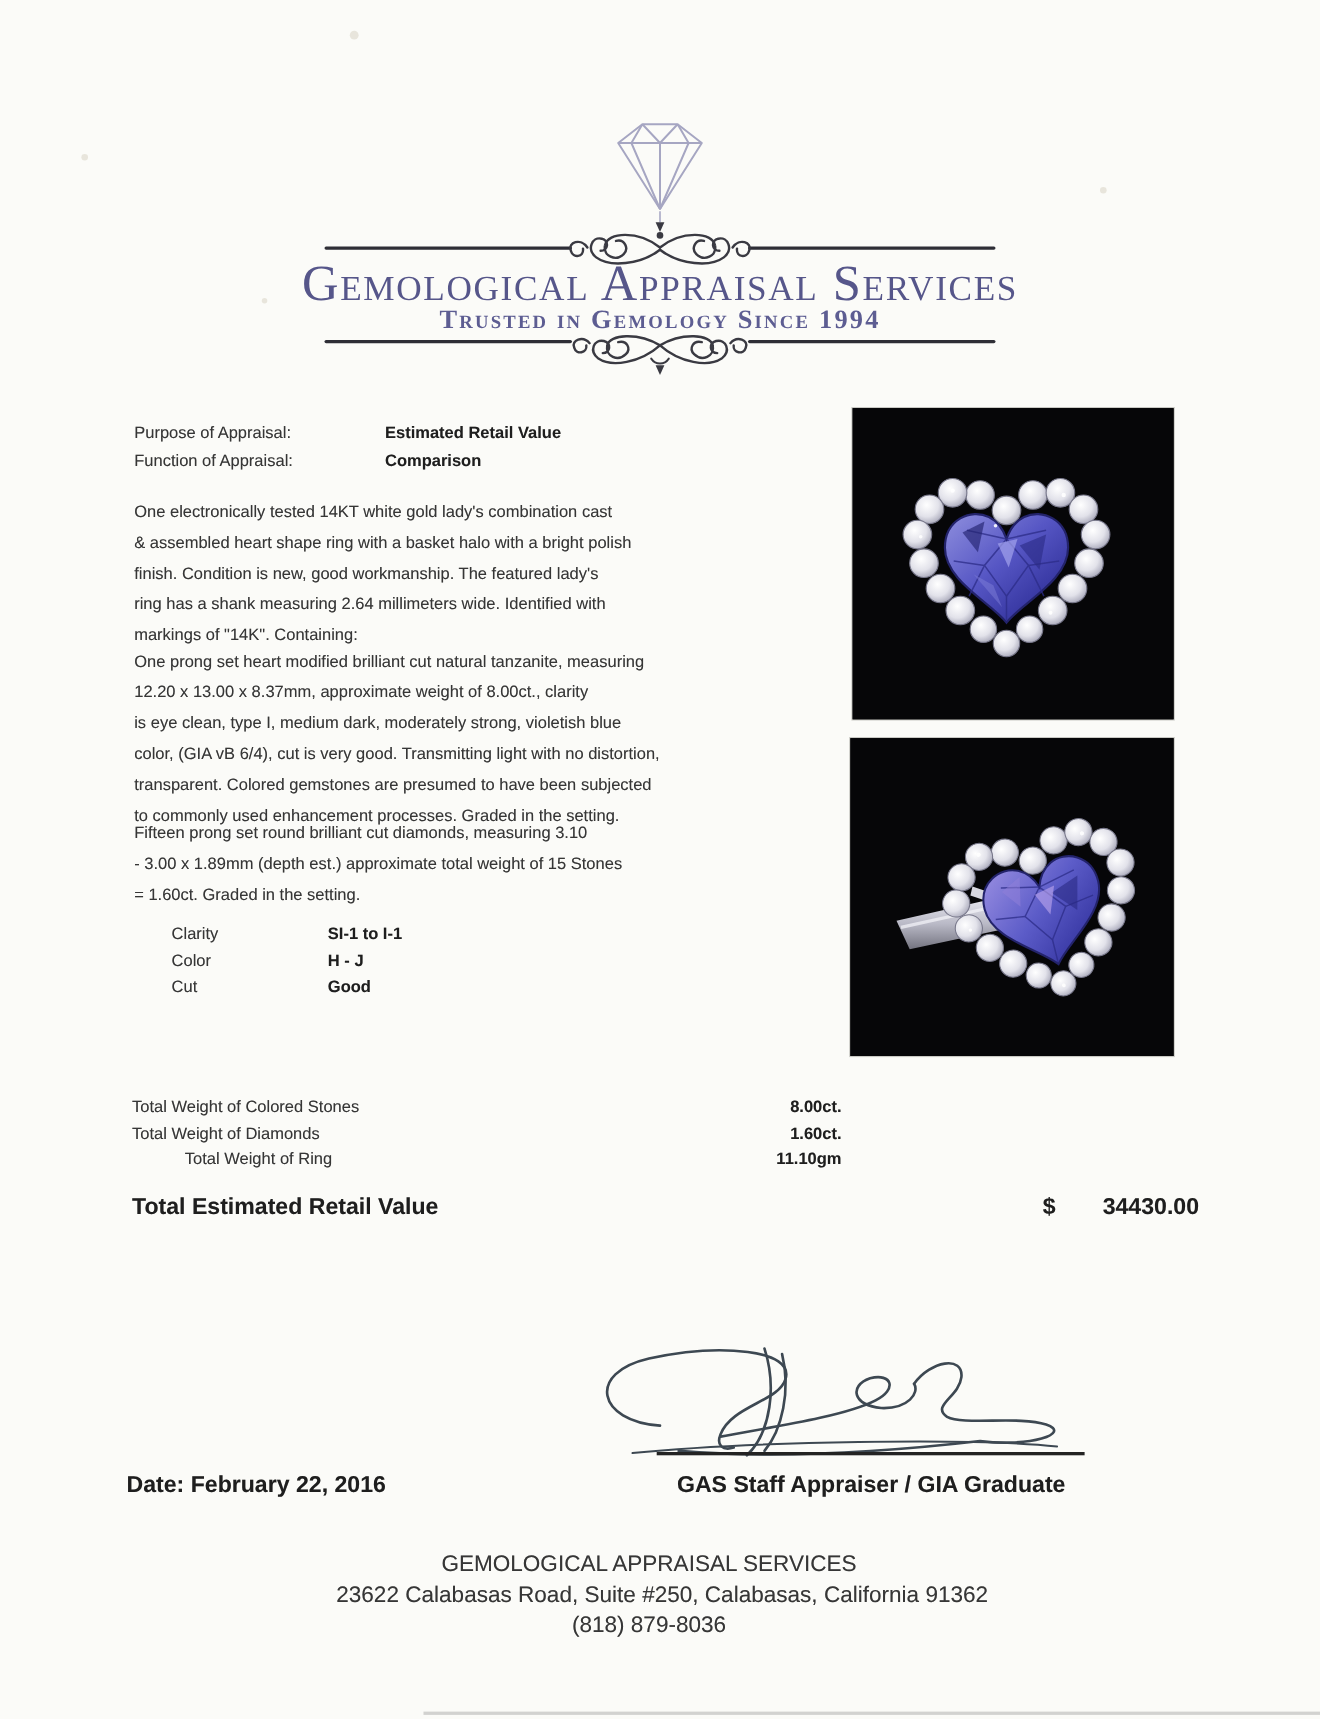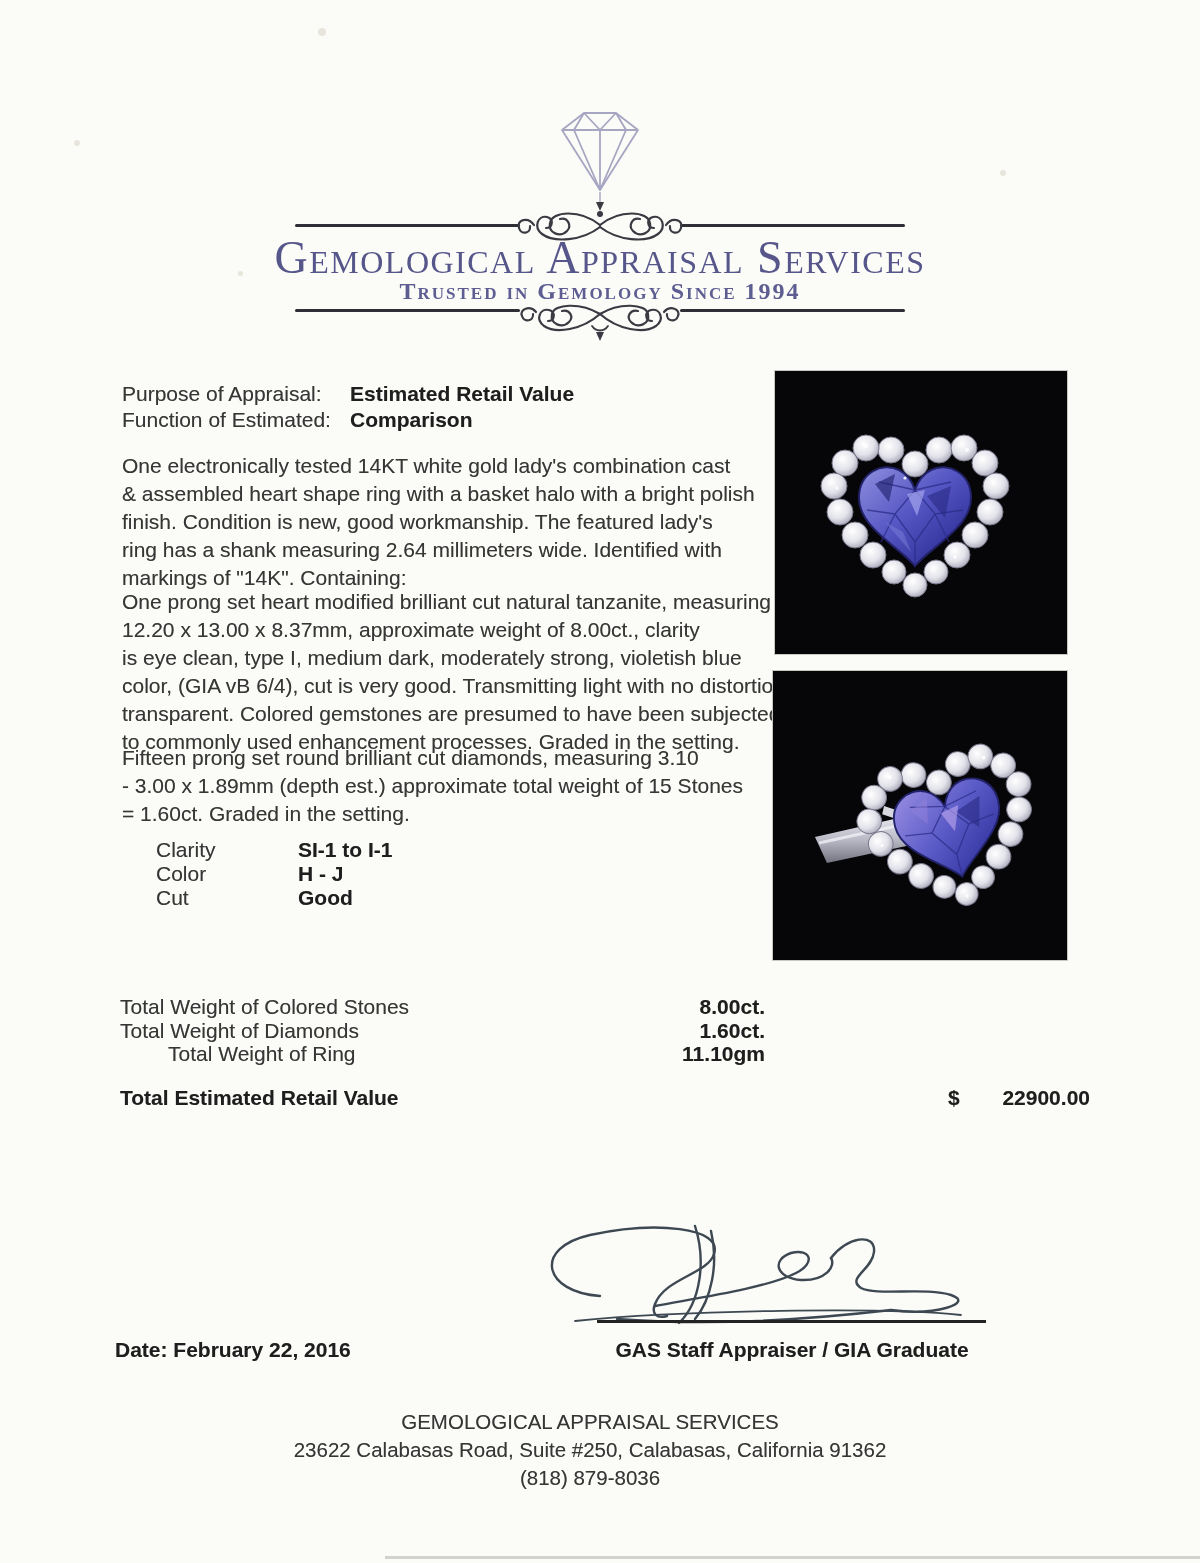--- a/index.html
+++ b/index.html
@@ -23,21 +23,21 @@
   }
   .brand-tagline{
     width:1200px;text-align:center;
     font-family:"Liberation Serif", serif;
     font-variant:small-caps;
     font-size:24px;letter-spacing:2px;
     color:#5d5d92;font-weight:600;
   }
   .rule-line{height:3px;background:#2e2e36;border-radius:2px;}
   
-  .txt{font-size:21px;line-height:28px;color:#363636;text-shadow:0 0 .4px rgba(40,40,40,.35);}
+  .txt{font-size:15px;line-height:28px;color:#363636;text-shadow:0 0 .4px rgba(40,40,40,.35);}
   .b{font-weight:bold;color:#1e1e1e;}
   .para{white-space:pre-line;width:680px;}
   .right-col{text-align:right;}
   
   .photo{background:#08080a;box-shadow:0 0 0 1px #c9c9c4;}
   
   .center-block{width:1180px;text-align:center;}
   .speck{position:absolute;background:#d8d3c4;border-radius:50%;opacity:.55;}
 </style>
 </head>
@@ -83,21 +83,21 @@
       <path d="M90,14 C110,2 136,4 138,14 C140,24 128,29 121,22 C116,17 120,9 128,11"></path>
       <path d="M90,14 C108,30 134,34 146,26 C155,19 150,8 141,10 C134,12 135,21 142,21"></path>
       <path d="M154,12 c6,-7 17,-3 14,4 c-2,7 -12,5 -11,-2"></path>
       <path d="M82,26 C86,32 94,32 98,26" stroke-width="1.8"></path>
     </g>
     <polygon points="86,32 94,32 90,41" fill="#3a3a42"></polygon>
   </svg>
 
   <div class="abs txt" style="left:122px;top:380px;">Purpose of Appraisal:</div>
   <div class="abs txt b" style="left:350px;top:380px;">Estimated Retail Value</div>
-  <div class="abs txt" style="left:122px;top:406px;">Function of Estimated:</div>
+  <div class="abs txt" style="left:122px;top:406px;">Function of Appraisal:</div>
   <div class="abs txt b" style="left:350px;top:406px;text-align:center;">Comparison</div>
 
   <div class="abs txt para" style="left:122px;top:452px;width:650px;">One electronically tested 14KT white gold lady's combination cast
 &amp; assembled heart shape ring with a basket halo with a bright polish
 finish. Condition is new, good workmanship. The featured lady's
 ring has a shank measuring 2.64 millimeters wide. Identified with
 markings of "14K".  Containing:</div>
   <div class="abs txt para" style="left:122px;top:588px;">One prong set heart modified brilliant cut natural tanzanite, measuring
 12.20 x 13.00 x 8.37mm, approximate weight of 8.00ct., clarity
 is eye clean, type I, medium dark, moderately strong, violetish blue
@@ -237,39 +237,39 @@
 
   <div class="abs txt" style="left:120px;top:993px;">Total Weight of Colored Stones</div>
   <div class="abs txt b right-col" style="left:620px;top:993px;width:145px;">8.00ct.</div>
   <div class="abs txt" style="left:120px;top:1017px;">Total Weight of Diamonds</div>
   <div class="abs txt b right-col" style="left:620px;top:1017px;width:145px;">1.60ct.</div>
   <div class="abs txt" style="left:120px;top:1040px;margin-left:48px;">Total Weight of Ring</div>
   <div class="abs txt b right-col" style="left:620px;top:1040px;width:145px;">11.10gm</div>
 
   <div class="abs txt b" style="left:120px;top:1084px;font-size:21px;">Total Estimated Retail Value</div>
   <div class="abs txt b" style="left:948px;top:1084px;font-size:21px;">$</div>
-  <div class="abs txt b right-col" style="left:965px;top:1084px;width:125px;font-size:21px;">22900.00</div>
+  <div class="abs txt b right-col" style="left:965px;top:1084px;width:125px;font-size:21px;">34430.00</div>
 
   <svg class="abs" style="left:505px;top:1218px;" width="480" height="110" viewBox="0 0 480 110">
     <g fill="none" stroke="#3d4852" stroke-width="2.4" stroke-linecap="round">
       <path d="M95,78 C 38,74 28,30 85,17 C 150,3 218,9 209,36 C 203,56 160,60 150,86 C 146,96 152,101 162,98"></path>
       <path d="M190,8 C 201,42 196,84 174,105"></path>
       <path d="M206,13 C 214,46 206,82 190,101"></path>
       <path d="M150,88 C 192,80 262,70 291,55 C 311,45 306,30 286,35 C 266,42 271,60 296,62 C 321,63 331,48 326,40"></path>
       <path d="M326,40 C 341,19 371,14 369,34 C 367,52 341,60 356,70 C 371,78 421,69 446,77 C 470,85 431,98 386,92 C 300,102 200,108 112,101"></path>
       <path d="M70,103 C 180,92 380,89 456,97" stroke-width="1.8"></path>
     </g>
   </svg>
   <div class="abs" style="left:597px;top:1320px;width:389px;height:2.5px;background:#232323;"></div>
 
   <div class="abs txt b" style="left:115px;top:1336px;font-size:21px;">Date: February 22, 2016</div>
   <div class="abs txt b right-col" style="left:597px;top:1336px;width:390px;text-align:center;font-size:21px;">GAS Staff Appraiser / GIA Graduate</div>
 
   <div class="abs txt center-block" style="left:0;top:1408px;font-size:20.5px;">GEMOLOGICAL APPRAISAL SERVICES</div>
-  <div class="abs txt center-block" style="left:0;top:1436px;font-size:20.5px;">23622 Calabasas Road, Suite #250, Calabasas, California 91362</div>
+  <div class="abs txt center-block" style="left:0;top:1436px;font-size:20.5px;padding-left:12px;">23622 Calabasas Road, Suite #250, Calabasas, California 91362</div>
   <div class="abs txt center-block" style="left:0;top:1464px;font-size:20.5px;">(818) 879-8036</div>
 
   <div class="speck" style="left:318px;top:28px;width:8px;height:8px;"></div>
   <div class="speck" style="left:74px;top:140px;width:6px;height:6px;"></div>
   <div class="speck" style="left:1000px;top:170px;width:6px;height:6px;"></div>
   <div class="speck" style="left:238px;top:271px;width:5px;height:5px;"></div>
   <div class="abs" style="left:385px;top:1556px;width:815px;height:3px;background:#bcbcba;opacity:.65;"></div>
 
 </div>
 

